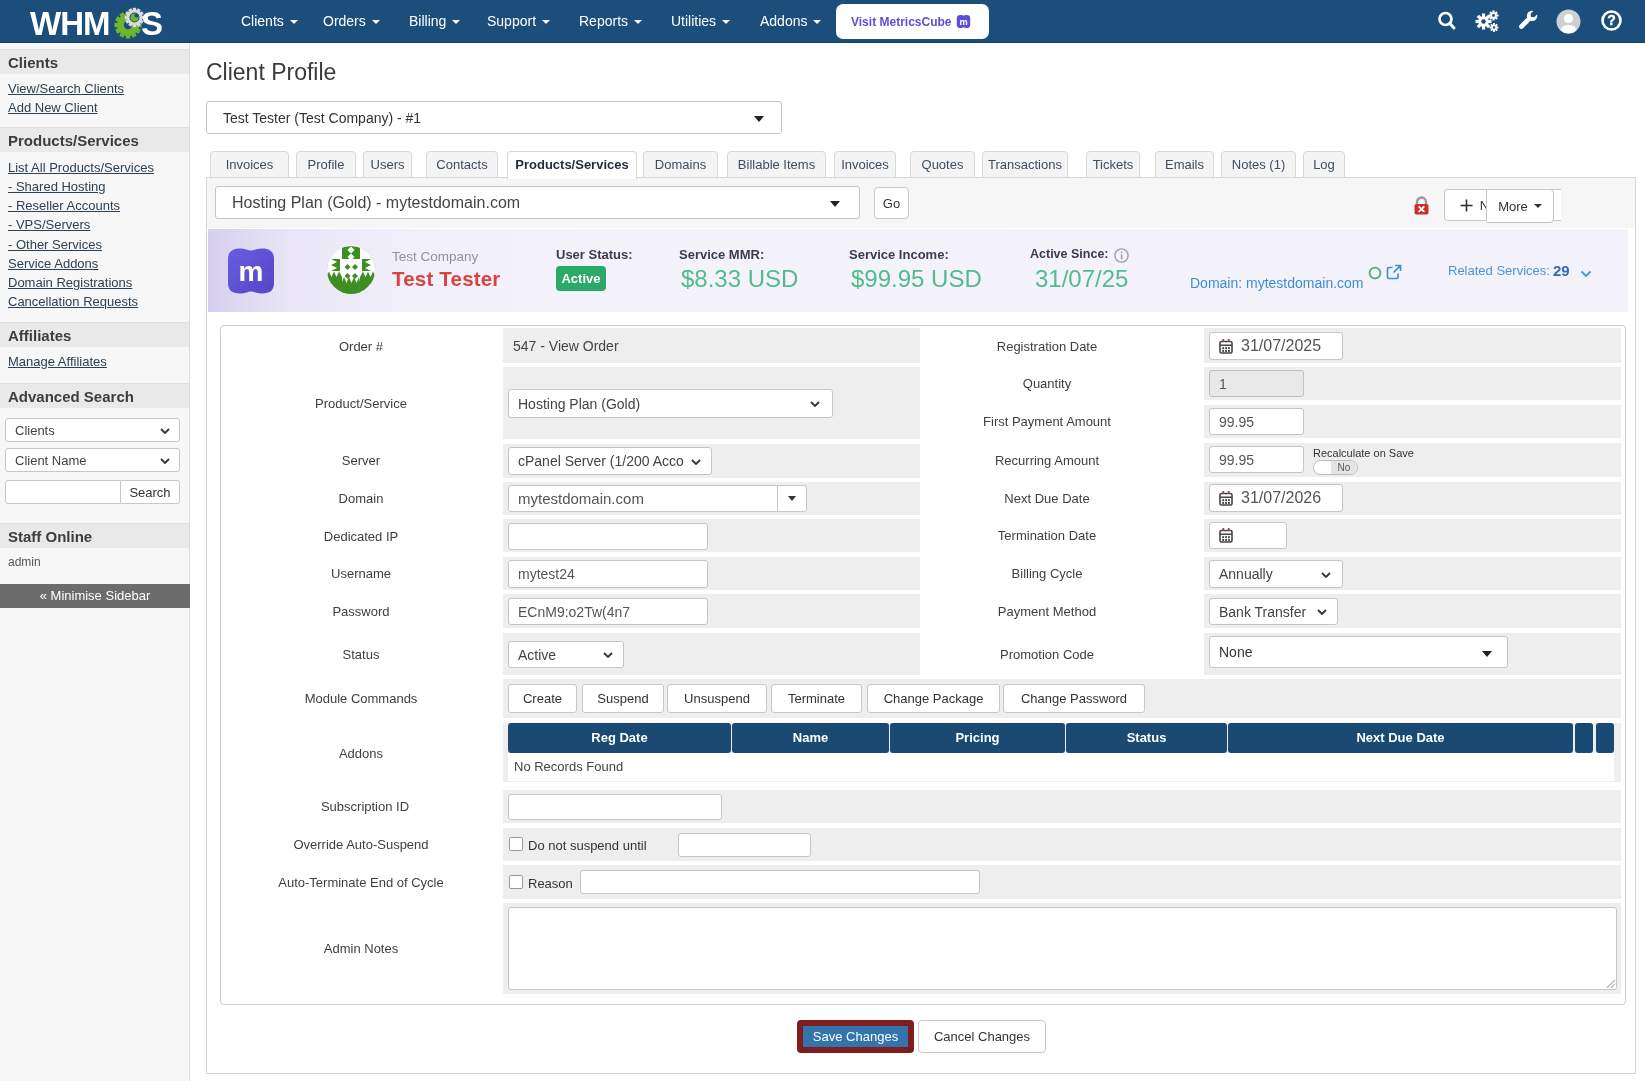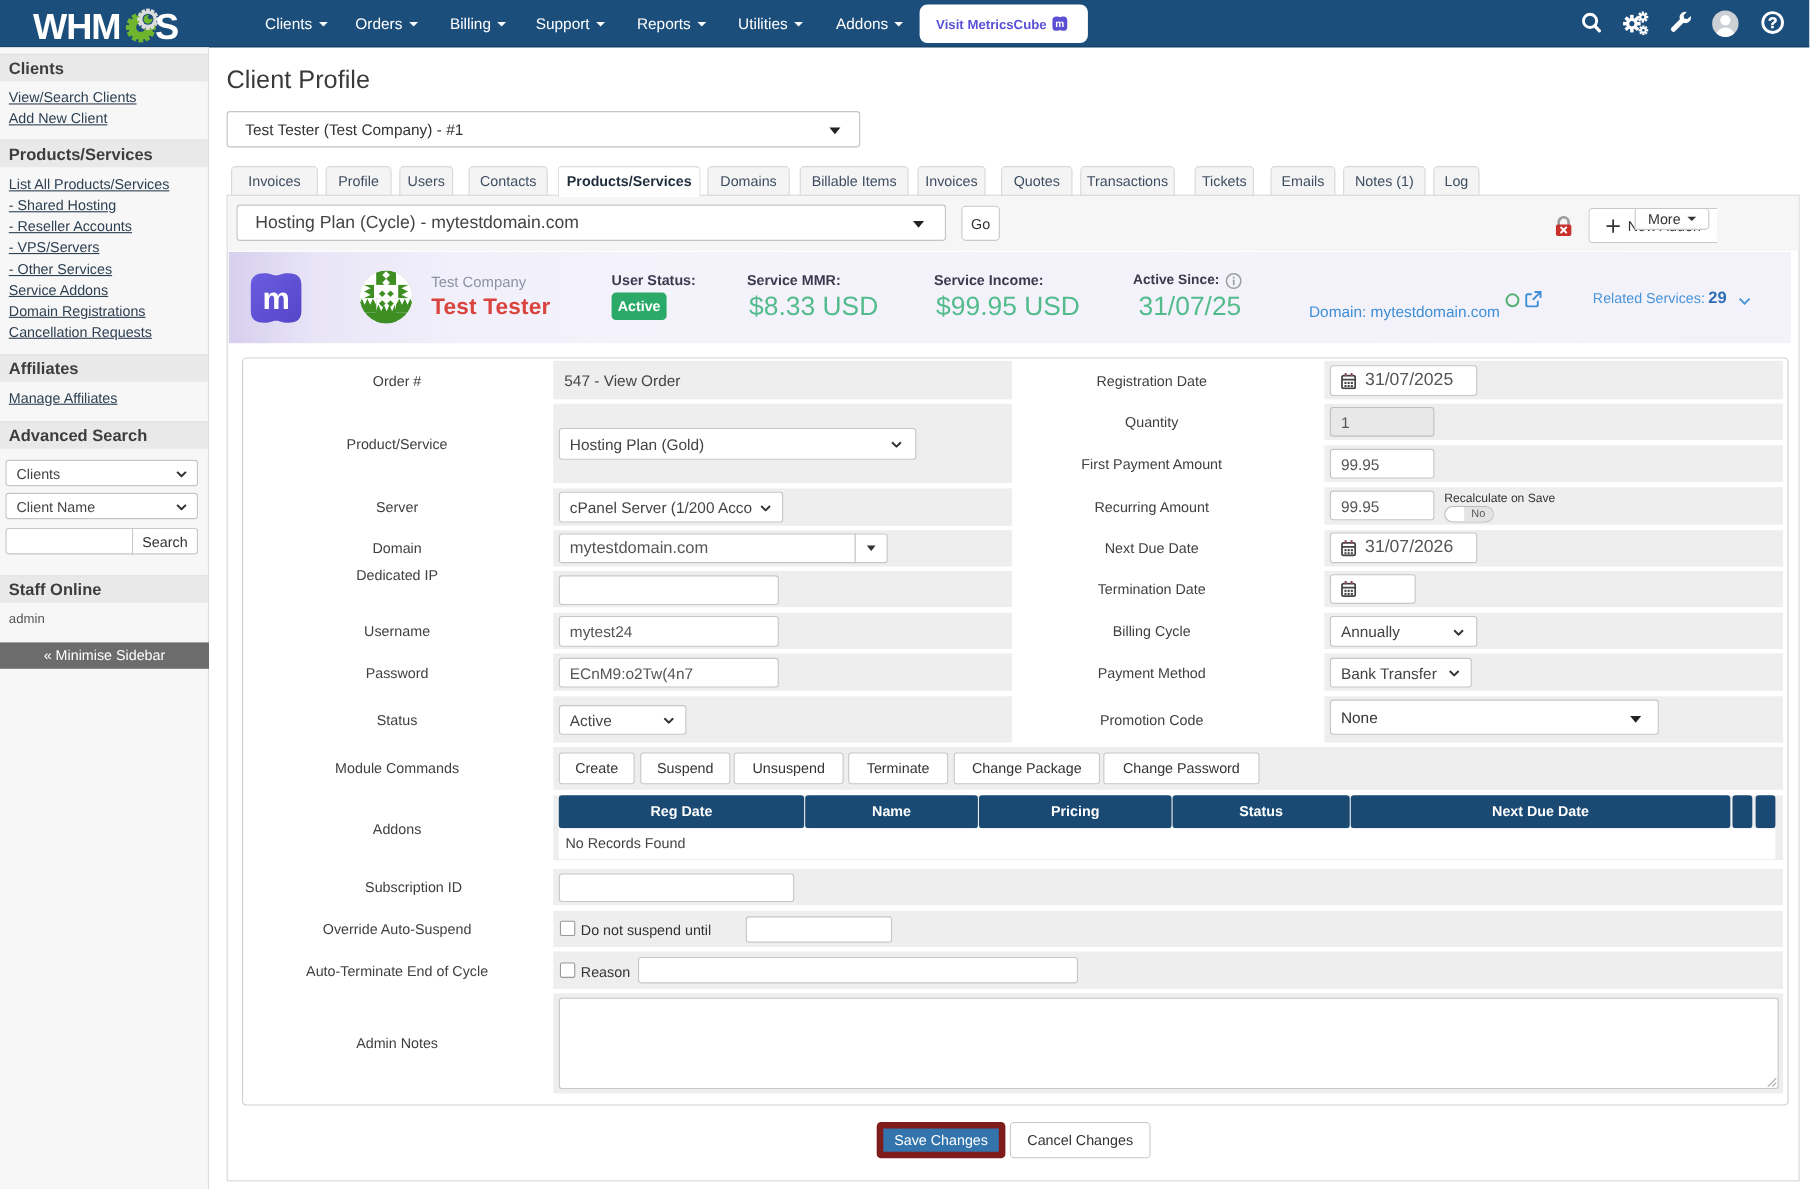--- a/index.html
+++ b/index.html
@@ -213,39 +213,39 @@
 <div class="tab" style="left:910px;width:65px">Quotes</div>
 <div class="tab" style="left:982px;width:86px">Transactions</div>
 <div class="tab" style="left:1086px;width:54px">Tickets</div>
 <div class="tab" style="left:1155px;width:59px">Emails</div>
 <div class="tab" style="left:1221px;width:75px">Notes (1)</div>
 <div class="tab" style="left:1303px;width:42px">Log</div>
 
 <div class="abs" id="cont" style="left:206px;top:177px;width:1430px;height:897px;border:1px solid #d5d5d5;background:#fff;z-index:1">
   <div class="abs" style="left:0;top:0;width:1428px;height:50px;background:#f6f6f6"></div>
   <div class="abs" style="left:8px;top:8px;width:645px;height:33px;background:#fff;border:1px solid #c4c4c4;border-radius:3px">
-    <span style="position:absolute;left:16px;top:7px;font-size:16px;color:#444">Hosting Plan (Cycle) - mytestdomain.com</span>
+    <span style="position:absolute;left:16px;top:7px;font-size:16px;color:#444">Hosting Plan (Gold) - mytestdomain.com</span>
     <span class="tri" style="right:19px;top:14px"></span>
   </div>
   <div class="btn" style="left:667px;top:9px;width:35px;height:32px;border-radius:4px">Go</div>
   <svg class="abs" style="left:1205px;top:18px" width="19" height="19" viewBox="0 0 19 19">
     <path d="M5,9 L5,6 a4.5,4.5 0 0 1 9,0 L14,9" fill="none" stroke="#9b9b9b" stroke-width="2.4"></path>
     <rect x="2.5" y="8" width="14" height="10.5" rx="1.8" fill="#c9302c"></rect>
     <g stroke="#fff" stroke-width="1.8" stroke-linecap="round">
         <line x1="7.2" y1="10.8" x2="11.8" y2="15.4"></line>
         <line x1="11.8" y1="10.8" x2="7.2" y2="15.4"></line>
       </g>
   </svg>
   <div class="btn" style="left:1237px;top:11px;width:117px;height:32px;border-radius:4px 0 0 4px;border-right:none"><svg width="13" height="13" viewBox="0 0 13 13" style="margin-right:7px">
         <g stroke="#333" stroke-width="1.6">
           <line x1="6.5" y1="0.5" x2="6.5" y2="12.5"></line>
           <line x1="0.5" y1="6.5" x2="12.5" y2="6.5"></line>
         </g>
       </svg>New Addon</div>
-  <div class="btn" style="left:1279px;top:11px;width:68px;height:20px;border-radius:0 4px 4px 0">More<span class="caret" style="border-top-color:#333"></span></div>
+  <div class="btn" style="left:1279px;top:11px;width:68px;height:34px;border-radius:0 4px 4px 0">More<span class="caret" style="border-top-color:#333"></span></div>
 
   <div class="abs" id="banner" style="left:1px;top:51px;width:1420px;height:83px;background:linear-gradient(90deg,#d6cfee 0px,#e9e5f7 80px,#f2f1fb 220px,#f4f3fc 400px,#f3f2fa 100%)">
     <svg class="abs" style="left:19px;top:18px" width="48" height="48" viewBox="0 0 48 48">
       <defs>
           <linearGradient id="mg" x1="0" y1="0" x2="1" y2="1">
             <stop offset="0" stop-color="#6a5ce0"></stop>
             <stop offset="1" stop-color="#5546c8"></stop>
           </linearGradient>
         </defs>
       <path d="M1,12 C1,5 5,1.5 13,1.5 C19,1.5 20.5,3.5 24,3.5 C27.5,3.5 29,1.5 35,1.5 C43,1.5 47,5 47,12 L47,36 C47,43 43,46.5 35,46.5 C29,46.5 27.5,44.5 24,44.5 C20.5,44.5 19,46.5 13,46.5 C5,46.5 1,43 1,36 Z" fill="url(#mg)"></path>
@@ -332,27 +332,27 @@
     <div class="gray" style="left:282px;top:397px;width:1118px;height:59px"></div>
     <div class="gray" style="left:282px;top:464px;width:1118px;height:33px"></div>
     <div class="gray" style="left:282px;top:502px;width:1118px;height:33px"></div>
     <div class="gray" style="left:282px;top:539px;width:1118px;height:34px"></div>
     <div class="gray" style="left:282px;top:577px;width:1118px;height:91px"></div>
 
     <div class="lbl" style="left:5px;top:13px;width:270px">Order #</div>
     <div class="lbl" style="left:5px;top:70px;width:270px">Product/Service</div>
     <div class="lbl" style="left:5px;top:127px;width:270px">Server</div>
     <div class="lbl" style="left:5px;top:165px;width:270px">Domain</div>
-    <div class="lbl" style="left:5px;top:189px;width:270px">Dedicated IP</div>
+    <div class="lbl" style="left:5px;top:203px;width:270px">Dedicated IP</div>
     <div class="lbl" style="left:5px;top:240px;width:270px">Username</div>
     <div class="lbl" style="left:5px;top:278px;width:270px">Password</div>
     <div class="lbl" style="left:5px;top:321px;width:270px">Status</div>
     <div class="lbl" style="left:5px;top:365px;width:270px">Module Commands</div>
     <div class="lbl" style="left:5px;top:420px;width:270px">Addons</div>
-    <div class="lbl" style="left:20px;top:473px;width:270px">Subscription ID</div>
+    <div class="lbl" style="left:9px;top:473px;width:270px">Subscription ID</div>
     <div class="lbl" style="left:5px;top:511px;width:270px">Override Auto-Suspend</div>
     <div class="lbl" style="left:5px;top:549px;width:270px">Auto-Terminate End of Cycle</div>
     <div class="lbl" style="left:5px;top:615px;width:270px">Admin Notes</div>
 
     <div class="lbl" style="left:676px;top:13px">Registration Date</div>
     <div class="lbl" style="left:676px;top:50px">Quantity</div>
     <div class="lbl" style="left:676px;top:88px">First Payment Amount</div>
     <div class="lbl" style="left:676px;top:127px">Recurring Amount</div>
     <div class="lbl" style="left:676px;top:165px">Next Due Date</div>
     <div class="lbl" style="left:676px;top:202px">Termination Date</div>

